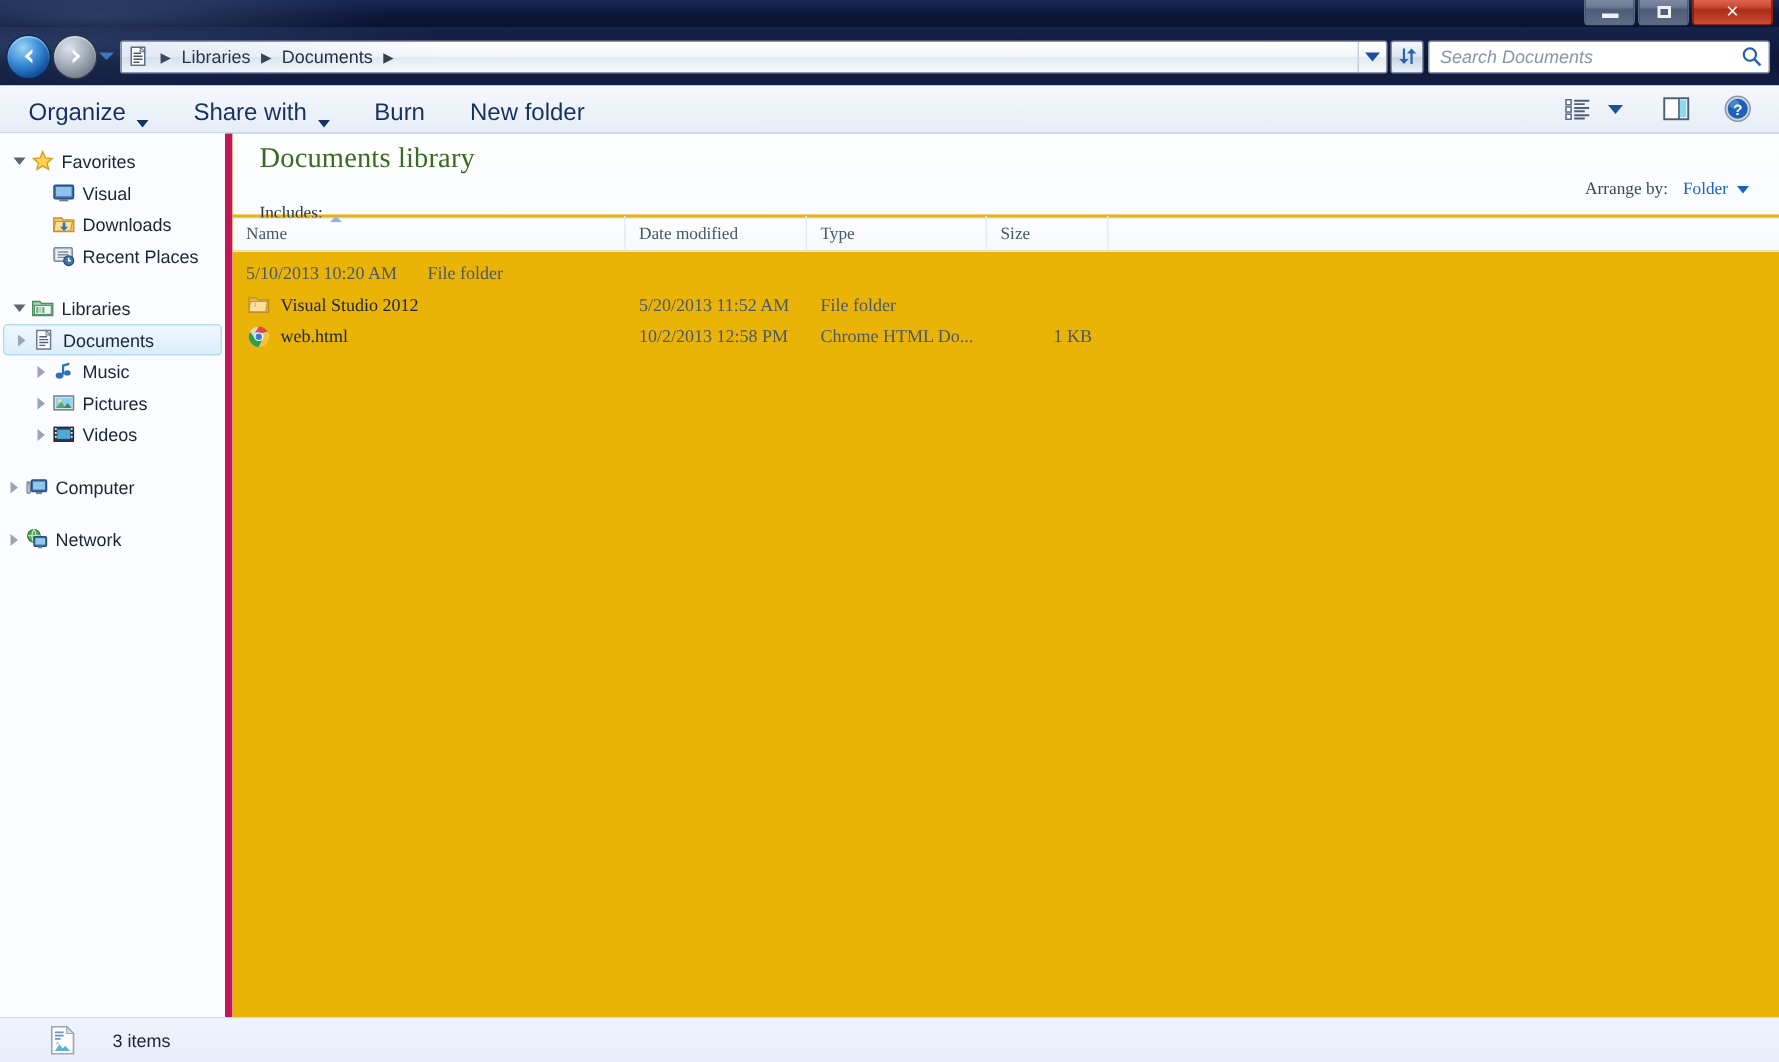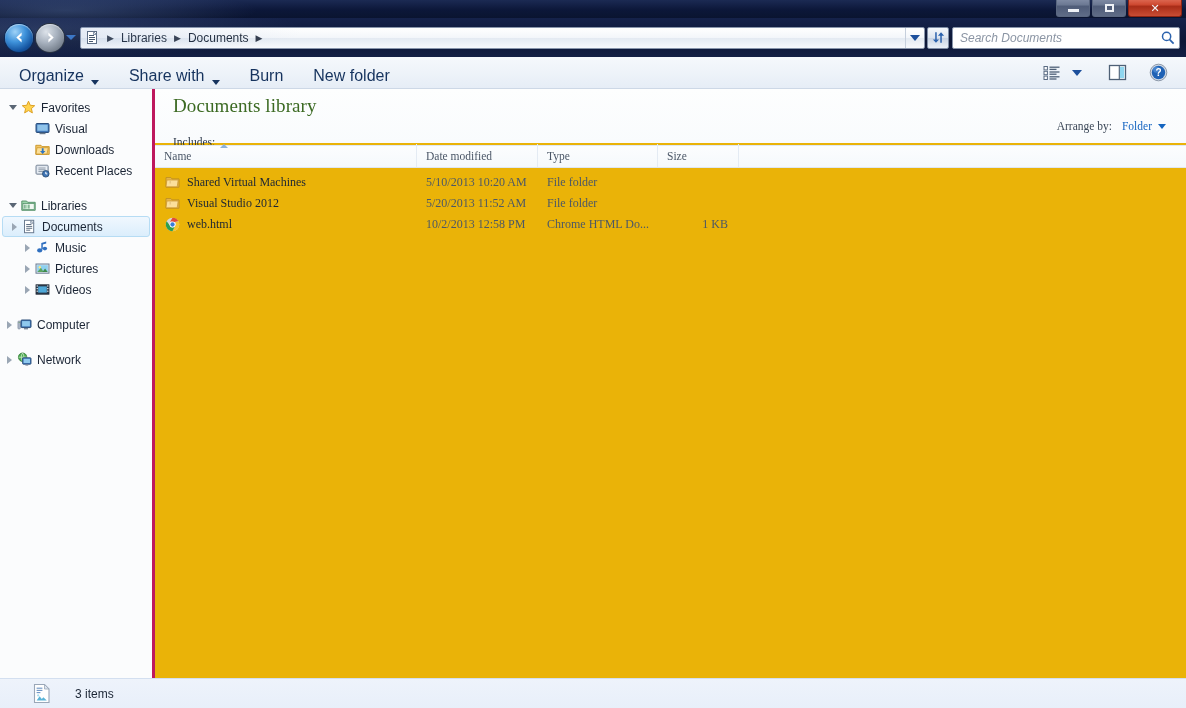--- a/index.html
+++ b/index.html
@@ -232,21 +232,21 @@
     left: 0; top: 89px;
     width: 1186px; height: 589px;
     display: flex;
   }
 
   
   #sidebar {
     width: 155px;
     height: 589px;
     background: #fbfcfd;
-    border-right: 3px solid #be185d;
+    border-right: 5px solid #be185d;
     padding-top: 8px;
     overflow: hidden;
     flex: none;
   }
   .navgroupgap { height: 14px; }
   .navrow {
     height: 21px;
     display: flex;
     align-items: center;
     padding-left: 6px;
@@ -770,30 +770,20 @@
       </div>
       <div class="colhdr" style="width:81px;">
         <span>Size</span>
       </div>
       <div class="colhdr" style="width:280px;border-right:none;"></div>
     </div>
 
     <div id="filelist">
 
       <div class="filerow">
-        <div class="cell name" style="width:262px;">
-          <span class="fileicon">
-            <svg width="15" height="15" viewBox="0 0 15 15">
-              <path d="M1 2.6 H5.9 L7 3.9 H14 V12.2 H1 Z" fill="#e9b94f" stroke="#bc8d22" stroke-width=".9"></path>
-              <path d="M1.9 5 H13.2 L12.2 11.8 H1 Z" fill="#fbdf9a" stroke="#c99425" stroke-width=".7"></path>
-              <rect x="4.6" y="5.6" width="1.1" height="3" rx=".4" fill="#e0bf7d"></rect>
-            </svg>
-          </span>
-          <span>Shared Virtual Machines</span>
-        </div>
         <div class="cell dimtext" style="width:121px;">5/10/2013 10:20 AM</div>
         <div class="cell dimtext" style="width:120px;">File folder</div>
         <div class="cell size dimtext" style="width:81px;"></div>
       </div>
 
       <div class="filerow">
         <div class="cell name" style="width:262px;">
           <span class="fileicon">
             <svg width="15" height="15" viewBox="0 0 15 15">
               <path d="M1 2.6 H5.9 L7 3.9 H14 V12.2 H1 Z" fill="#e9b94f" stroke="#bc8d22" stroke-width=".9"></path>

